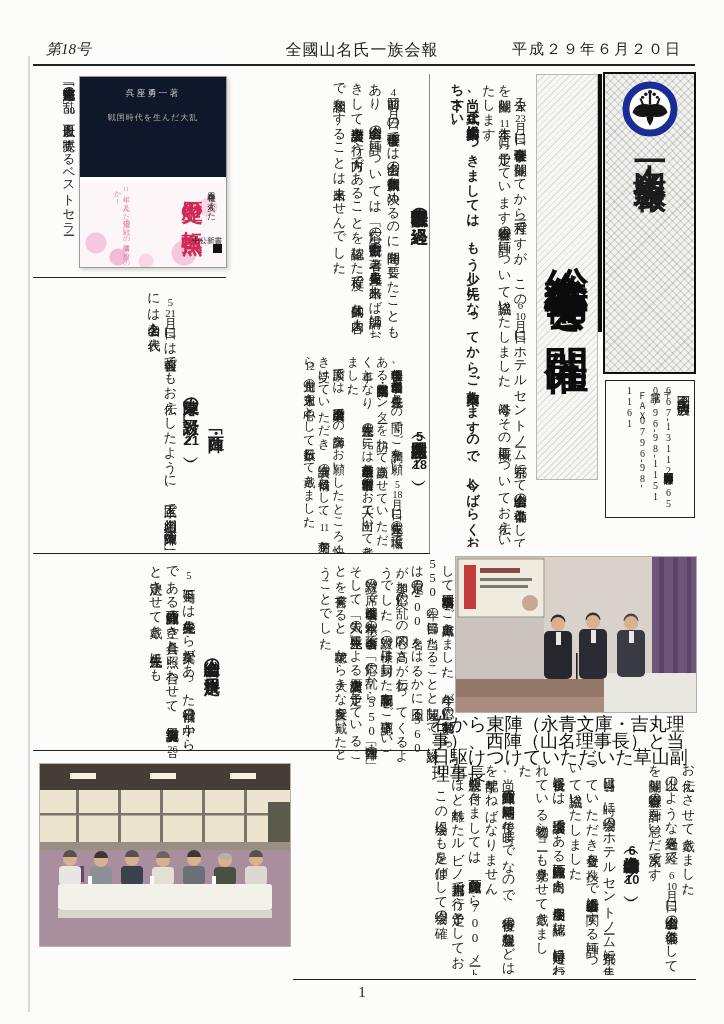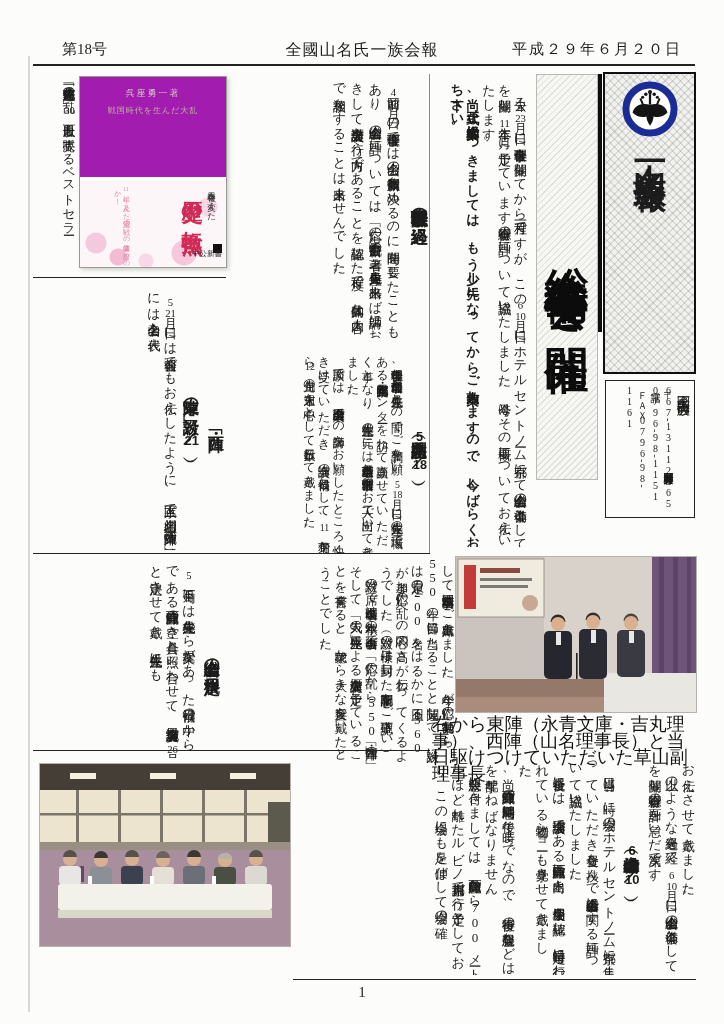--- a/index.html
+++ b/index.html
@@ -49,49 +49,49 @@
   .art-taidan .h2v{font-size:16px;line-height:19px;margin-left:6px;padding:16px 0;}
   .art-taidan-cont{left:224px;top:557px;width:231px;height:207px;font-size:12.5px;line-height:15.3px;}
   .art-nittei{left:36px;top:557px;width:184px;height:201px;font-size:13px;line-height:16.5px;}
   .art-nittei .h2v{font-size:16px;margin-left:7px;}
   .blk-junbikai{left:295px;top:755px;width:401px;height:220px;font-size:13px;line-height:16.8px;}
   .blk-junbikai .h2v{font-size:16px;margin:0 6px;}
   .photo-caption{font-family:"Liberation Sans","DejaVu Sans",sans-serif;font-size:18px;line-height:16.5px;color:#111;}
   
   .cover{left:79px;top:76px;width:148px;height:192px;border:1px solid #9a9a96;box-sizing:border-box;
          box-shadow:2px 2px 4px rgba(0,0,0,.18);background:#fff;}
-  .cover-top{position:relative;height:100px;background:#a21caf;text-align:center;color:#fff;}
+  .cover-top{position:relative;height:100px;background:#0f172a;text-align:center;color:#fff;}
   .cover-author{padding-top:10px;font-size:9px;color:#d2cfc2;letter-spacing:2px;}
   .cover-title{margin-top:11px;font-size:19px;letter-spacing:6px;color:#fdfdfb;}
-  .cover-sub{margin-top:5px;font-size:8px;color:#bcb69e;letter-spacing:1px;}
+  .cover-sub{margin-top:12px;font-size:8px;color:#bcb69e;letter-spacing:1px;}
   .obi{position:relative;height:86px;margin-top:4px;background:#fdf6f8;overflow:hidden;
      background-image:
        radial-gradient(circle at 16px 62px,#f5c9dd 0 10px,transparent 11px),
        radial-gradient(circle at 38px 76px,#f3bcd4 0 8px,transparent 9px),
        radial-gradient(circle at 104px 72px,#f5c9dd 0 12px,transparent 13px),
        radial-gradient(circle at 128px 26px,#f8d8e6 0 9px,transparent 10px),
        radial-gradient(circle at 66px 80px,#f8d8e6 0 7px,transparent 8px);}
   .obi-top{position:absolute;right:8px;top:5px;writing-mode:vertical-rl;font-size:8.5px;color:#333;}
   .obi-main{position:absolute;right:20px;top:3px;writing-mode:vertical-rl;font-size:21px;font-weight:700;
             color:#d02a56;letter-spacing:2px;}
   .obi-sub{position:absolute;left:30px;top:5px;writing-mode:vertical-rl;font-size:7px;color:#e488ac;line-height:9px;width:20px;}
-  .obi-pub{position:absolute;right:4px;bottom:8px;font-size:7.5px;color:#222;font-family:Liberation Mono, monospace;}
+  .obi-pub{position:absolute;right:4px;bottom:21px;font-size:7.5px;color:#222;font-family:Liberation Mono, monospace;}
   .obi-logo{position:absolute;right:4px;bottom:14px;width:9px;height:9px;background:#111;}
   .photo{box-shadow:0 0 0 1px #b5b2ad;}
   .pgnum{left:0;right:0;top:984px;text-align:center;font-size:15px;}
   .scan-edge{background:#d8d8d5;}
 </style>
 </head>
 <body>
 
 <div class="page">
 
   <div class="abs scan-edge" style="left:28px;top:56px;width:2px;height:956px;"></div>
 
-  <div class="abs hdr" style="left:62px;">第18号</div>
+  <div class="abs hdr" style="left:46px;font-style:italic;">第18号</div>
   <div class="abs hdr hdr-title">全國山名氏一族会報</div>
   <div class="abs hdr" style="right:42px;letter-spacing:2px;font-family:Liberation Serif, serif;">平成２９年６月２０日</div>
   <div class="abs rule" style="left:33px;top:64px;width:662px;height:2px;"></div>
 
   <div class="abs mast-banner">
     <svg class="crest" viewBox="0 0 64 64">
       <circle cx="32" cy="32" r="27.5" fill="#ffffff" stroke="#1c2c96" stroke-width="8"></circle>
       <g fill="#141414">
         <rect x="30.7" y="14" width="2.6" height="13"></rect>
         <circle cx="32" cy="12.5" r="2.3"></circle>

